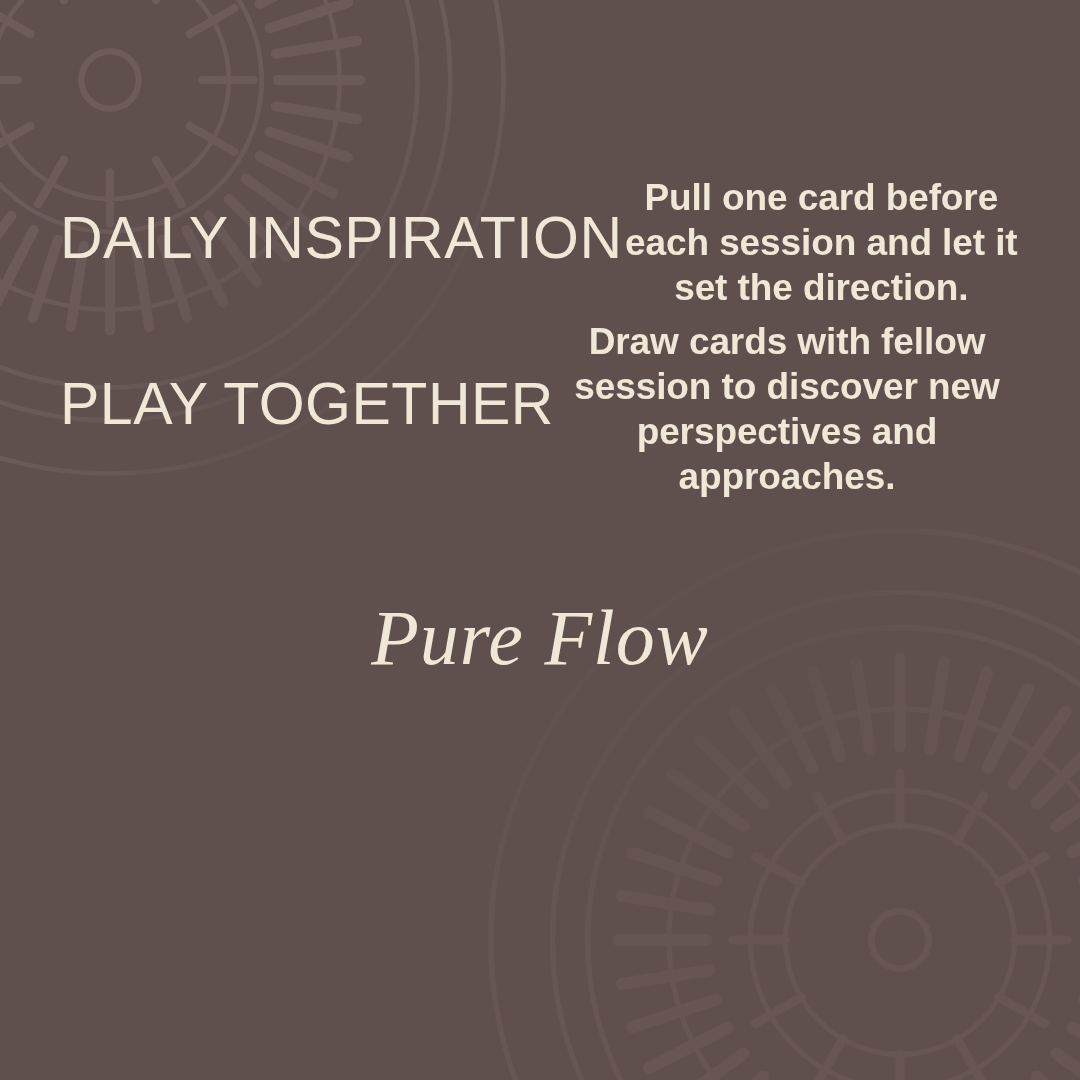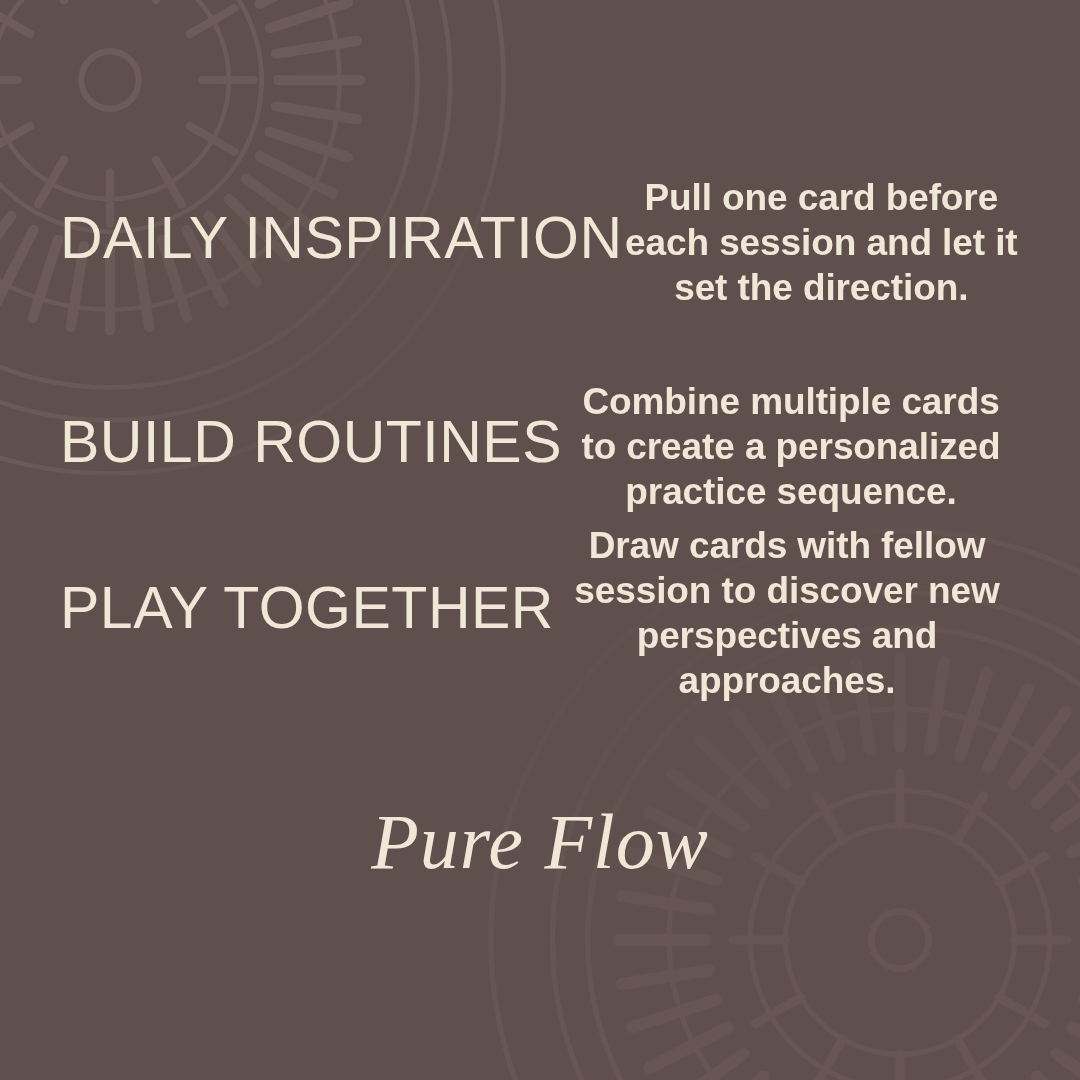--- a/index.html
+++ b/index.html
@@ -257,24 +257,20 @@
 
   <div class="fade-mask"></div>
 
   <div id="content">
 
     <section class="feature-block" id="block-1">
       <h2 class="feature-heading">DAILY INSPIRATION</h2>
       <p class="feature-body">Pull one card before each session and let it set the direction.</p>
     </section>
 
-    <section class="feature-block" id="block-2">
-      <h2 class="feature-heading">BUILD ROUTINES</h2>
-      <p class="feature-body">Combine multiple cards to create a personalized practice sequence.</p>
-    </section>
 
     <section class="feature-block" id="block-3">
       <h2 class="feature-heading">PLAY TOGETHER</h2>
       <p class="feature-body">Draw cards with fellow session to discover new perspectives and approaches.</p>
     </section>
 
     <div id="brand">Pure Flow</div>
 
   </div>
 </div>

